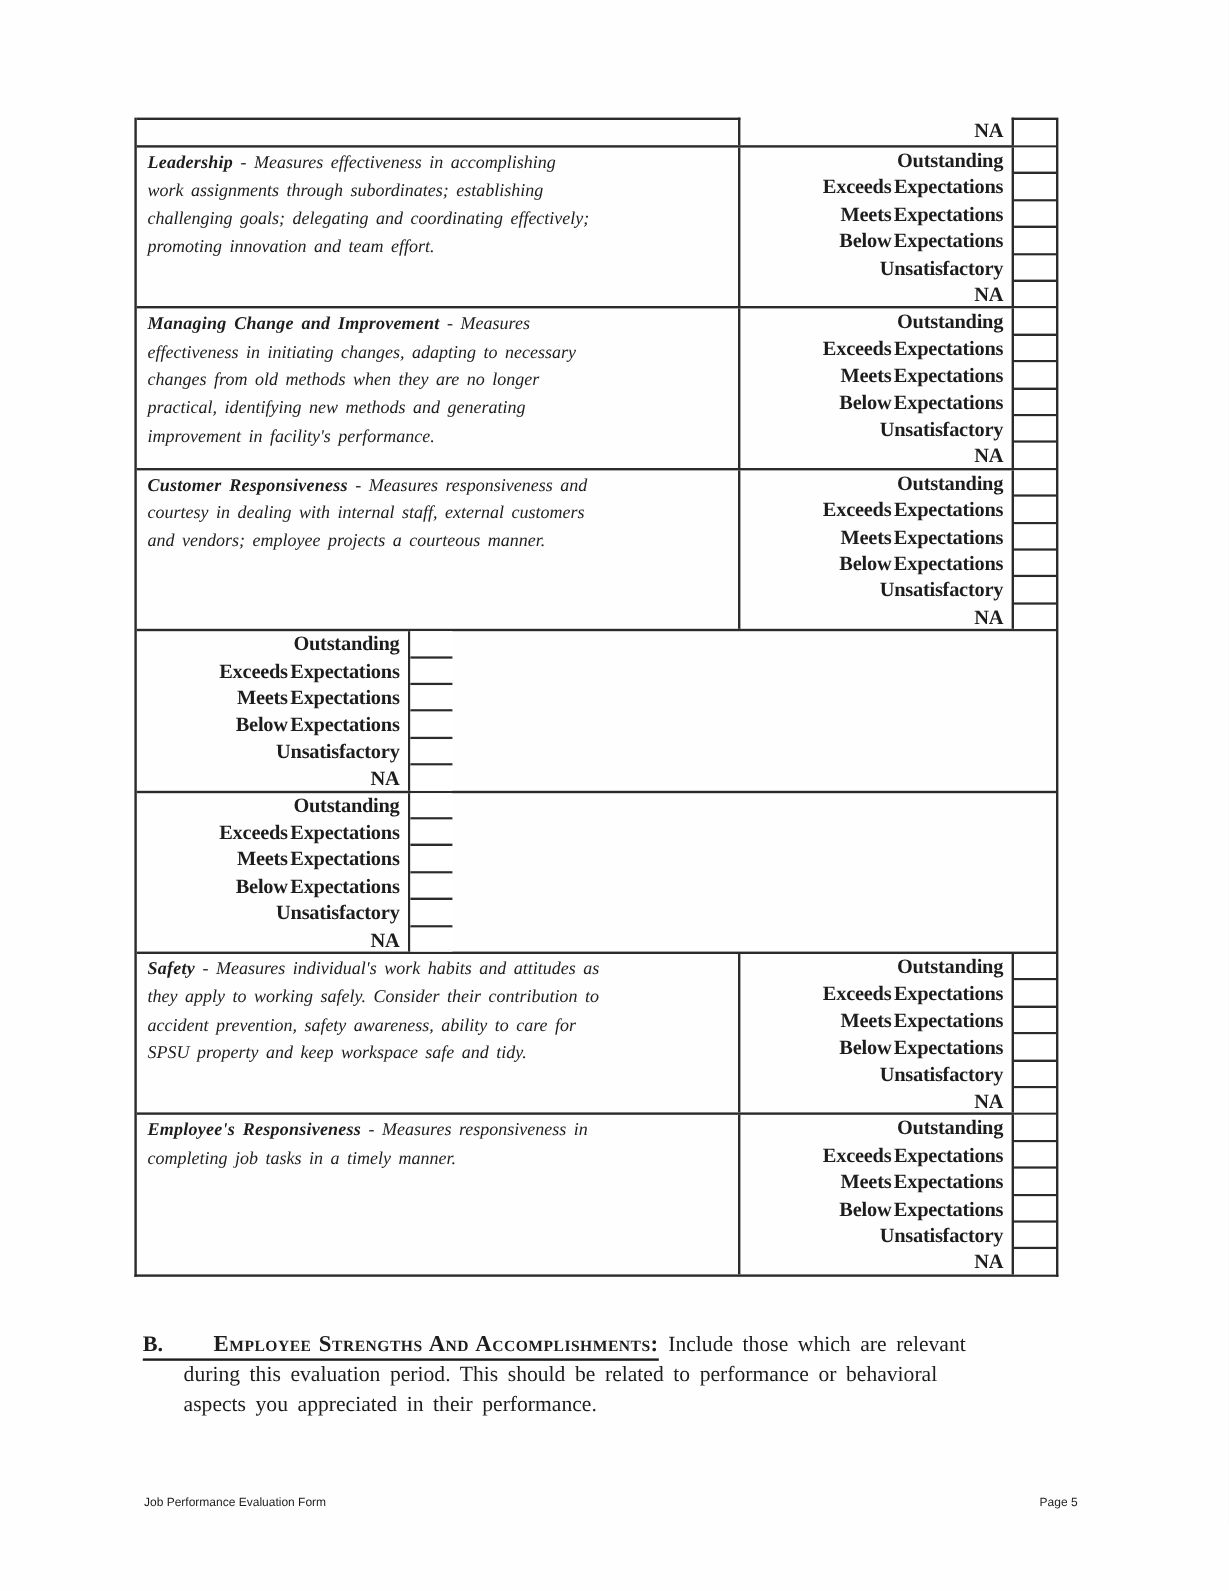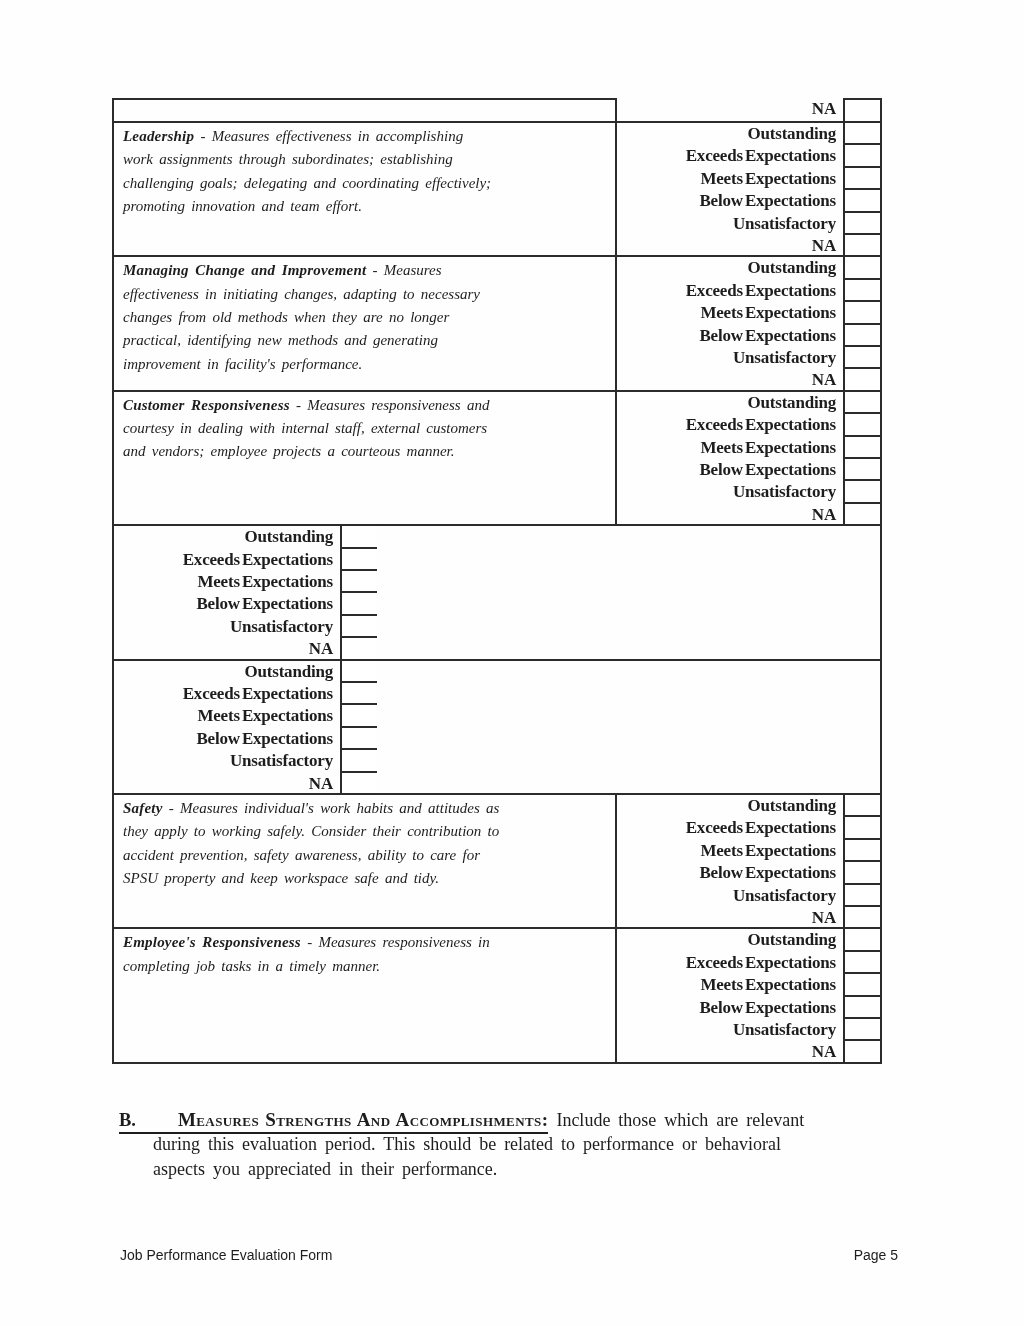--- a/index.html
+++ b/index.html
@@ -91,21 +91,21 @@
   }
 
   
   .footer {
     position: absolute;
     left: 120px; top: 1247px;
     width: 778px;
     display: flex;
     justify-content: space-between;
     font-family: "Liberation Sans", "DejaVu Sans", sans-serif;
-    font-size: 14px;
+    font-size: 10px;
     color: #1d1d1d;
   }
 </style>
 </head>
 <body>
 
 <div class="eval-table">
 
   <div class="row partial">
     <div class="cell desc"></div>
@@ -263,20 +263,20 @@
       <div class="checkbox"></div>
       <div class="checkbox"></div>
       <div class="checkbox"></div>
       <div class="checkbox"></div>
       <div class="checkbox"></div>
     </div>
   </div>
 
 </div>
 
-<p class="section-b"><span class="b-underline"><span class="b-label">B.</span><span class="b-spacer"></span><span class="b-heading">Measures Strengths And Accomplishments:</span></span> <span class="b-body">Include those which are relevant
+<p class="section-b"><span class="b-underline"><span class="b-label">B.</span><span class="b-spacer"></span><span class="b-heading">Employee Strengths And Accomplishments:</span></span> <span class="b-body">Include those which are relevant
 during this evaluation period. This should be related to performance or behavioral
 aspects you appreciated in their performance.</span></p>
 
 <div class="footer">
   <span>Job Performance Evaluation Form</span>
   <span>Page 5</span>
 </div>
 
 </body></html>

